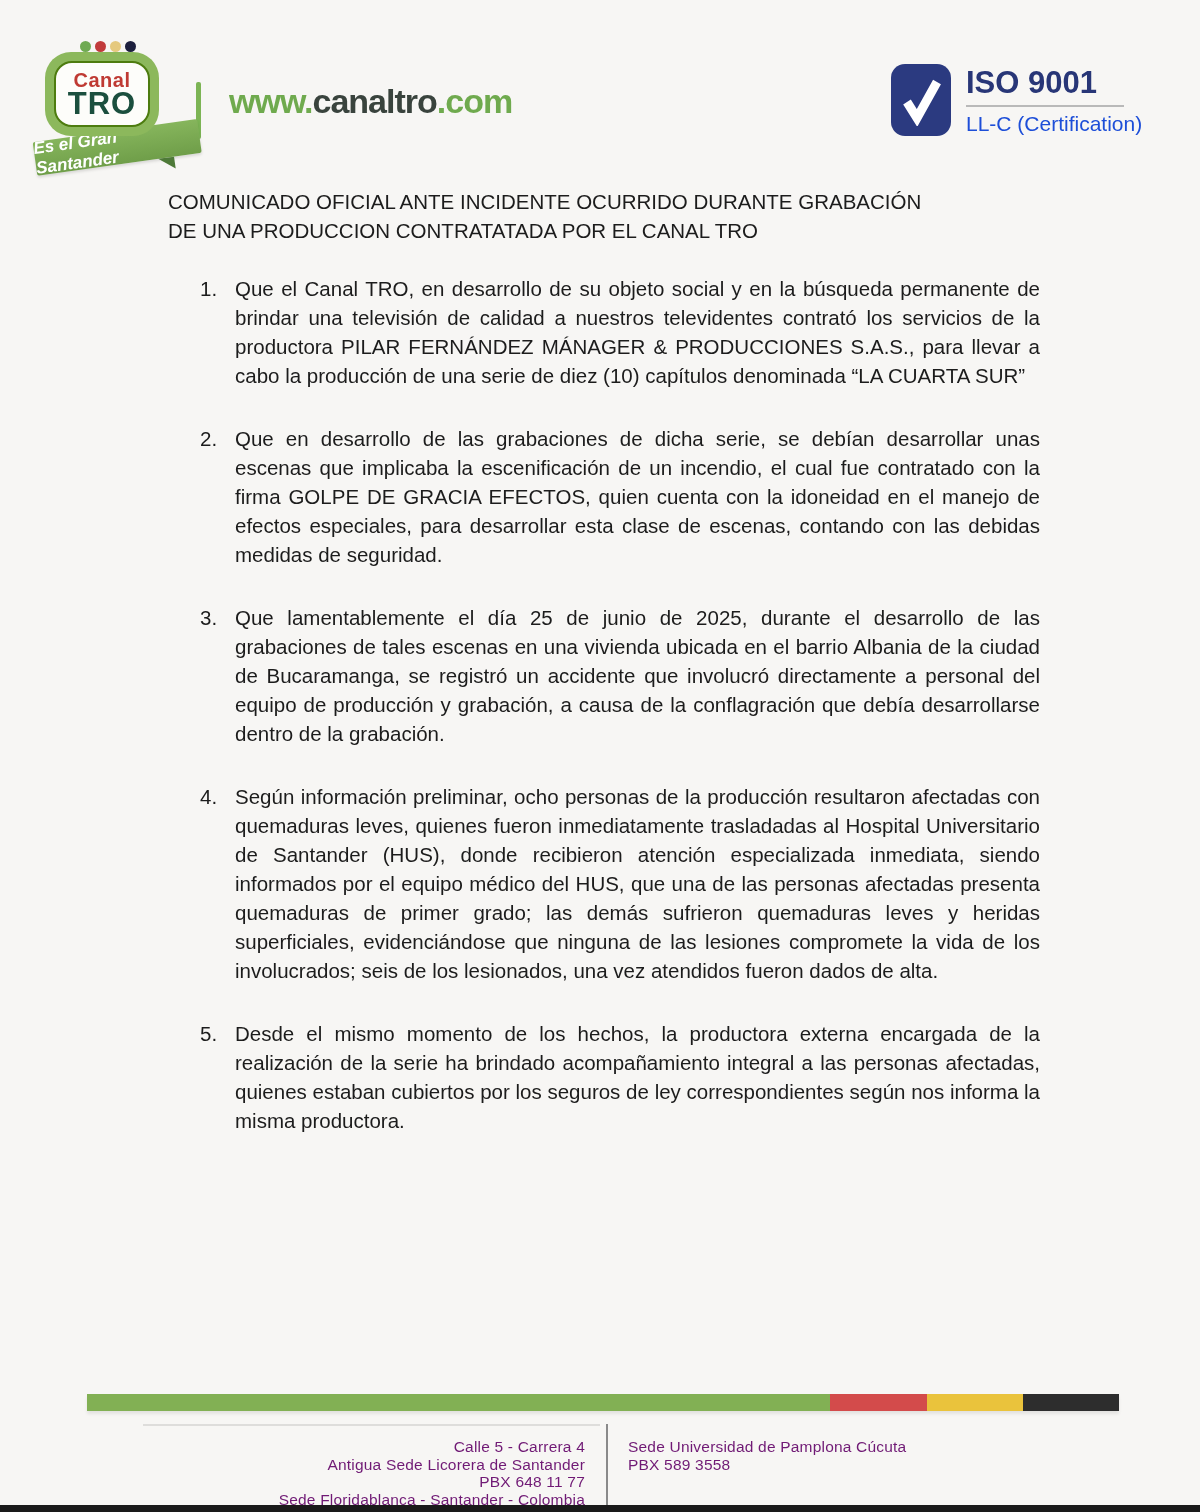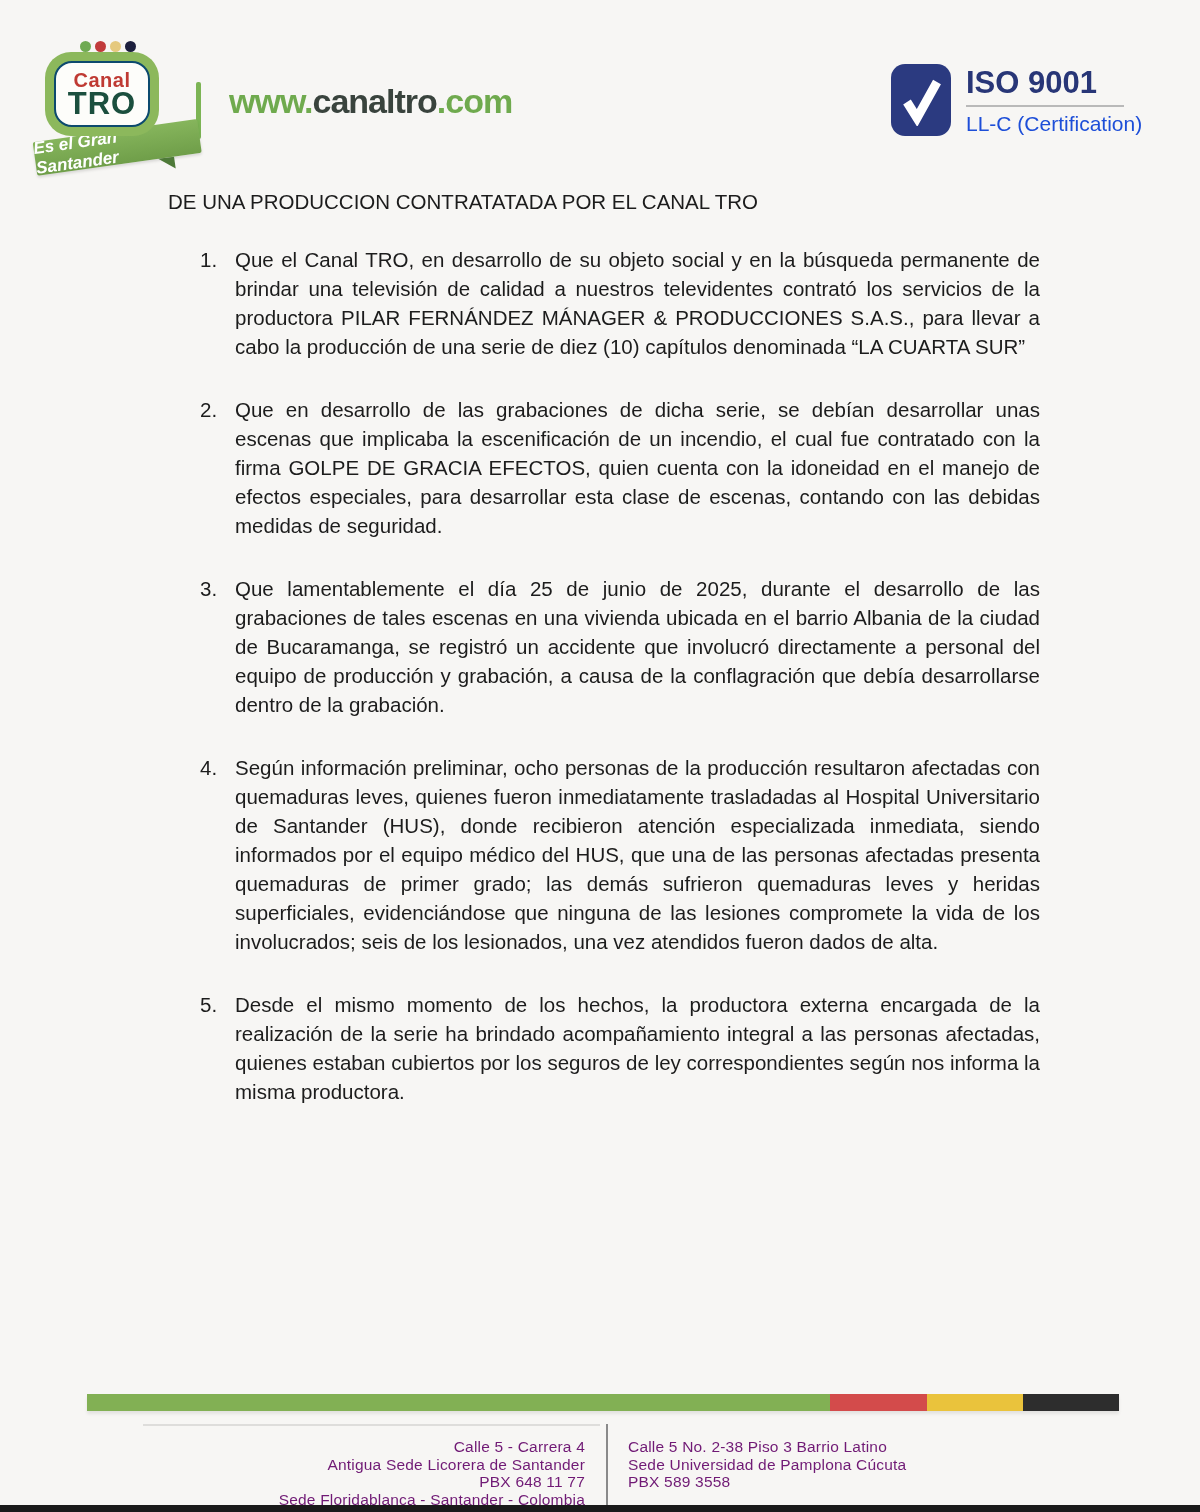--- a/index.html
+++ b/index.html
@@ -25,21 +25,21 @@
   .dot.d2 { background: #c13b3b; }
   .dot.d3 { background: #e5c97e; }
   .dot.d4 { background: #1c1f3d; }
 
   .logo-square {
     position: absolute; left: 0; top: 14px; width: 114px; height: 84px;
     background: #8cb85c; border-radius: 26px; z-index: 2;
   }
   .logo-inner {
     position: absolute; left: 9px; top: 9px; right: 9px; bottom: 9px;
-    background: #fdfdfa; border-radius: 18px; border: 2px solid #0c4a6e;
+    background: #fdfdfa; border-radius: 18px; border: 2px solid #4d7c0f;
     display: flex; flex-direction: column; align-items: center; justify-content: center;
   }
   .brand-canal { font-size: 20px; font-weight: 800; color: #bf3a33; line-height: 20px; letter-spacing: .5px; }
   .brand-tro   { font-size: 31px; font-weight: 800; color: #1b4f3e; line-height: 28px; letter-spacing: 1px; }
 
   .ribbon {
     position: absolute; left: -10px; top: 104px; width: 166px; height: 34px;
     background: linear-gradient(180deg, #86b55c, #6f9e49);
     transform: rotate(-8deg); transform-origin: left center;
     display: flex; align-items: center; justify-content: center;
@@ -135,20 +135,21 @@
         <div class="iso-title">ISO 9001</div>
         <div class="iso-line"></div>
         <div class="iso-sub">LL-C (Certification)</div>
       </div>
     </div>
 
   </div>
 
   <div class="doc">
     <h1 class="title">
+      <span class="tl">COMUNICADO OFICIAL ANTE INCIDENTE OCURRIDO DURANTE GRABACIÓN</span>
       <span class="tl">DE UNA PRODUCCION CONTRATATADA POR EL CANAL TRO</span>
     </h1>
 
 
     <ol class="items">
       <li class="item">
         <span class="num">1.</span>
         <span class="txt">Que el Canal TRO, en desarrollo de su objeto social y en la búsqueda permanente de brindar una televisión de calidad a nuestros televidentes contrató los servicios de la productora PILAR FERNÁNDEZ MÁNAGER &amp; PRODUCCIONES S.A.S., para llevar a cabo la producción de una serie de diez (10) capítulos denominada “LA CUARTA SUR”</span>
       </li>
       <li class="item">
@@ -182,21 +183,20 @@
     <div class="f-divider"></div>
 
     <div class="f-col left">
       <div>Calle 5 - Carrera 4</div>
       <div>Antigua Sede Licorera de Santander</div>
       <div>PBX 648 11 77</div>
       <div>Sede Floridablanca - Santander - Colombia</div>
     </div>
 
     <div class="f-col right">
-      <div>Calle 5 No. 2-38 Piso 3 Barrio Latino</div>
       <div>Sede Universidad de Pamplona Cúcuta</div>
       <div>PBX 589 3558</div>
     </div>
 
     <div class="bottom-strip"></div>
   </div>
 
 </div>
 
 </body></html>

